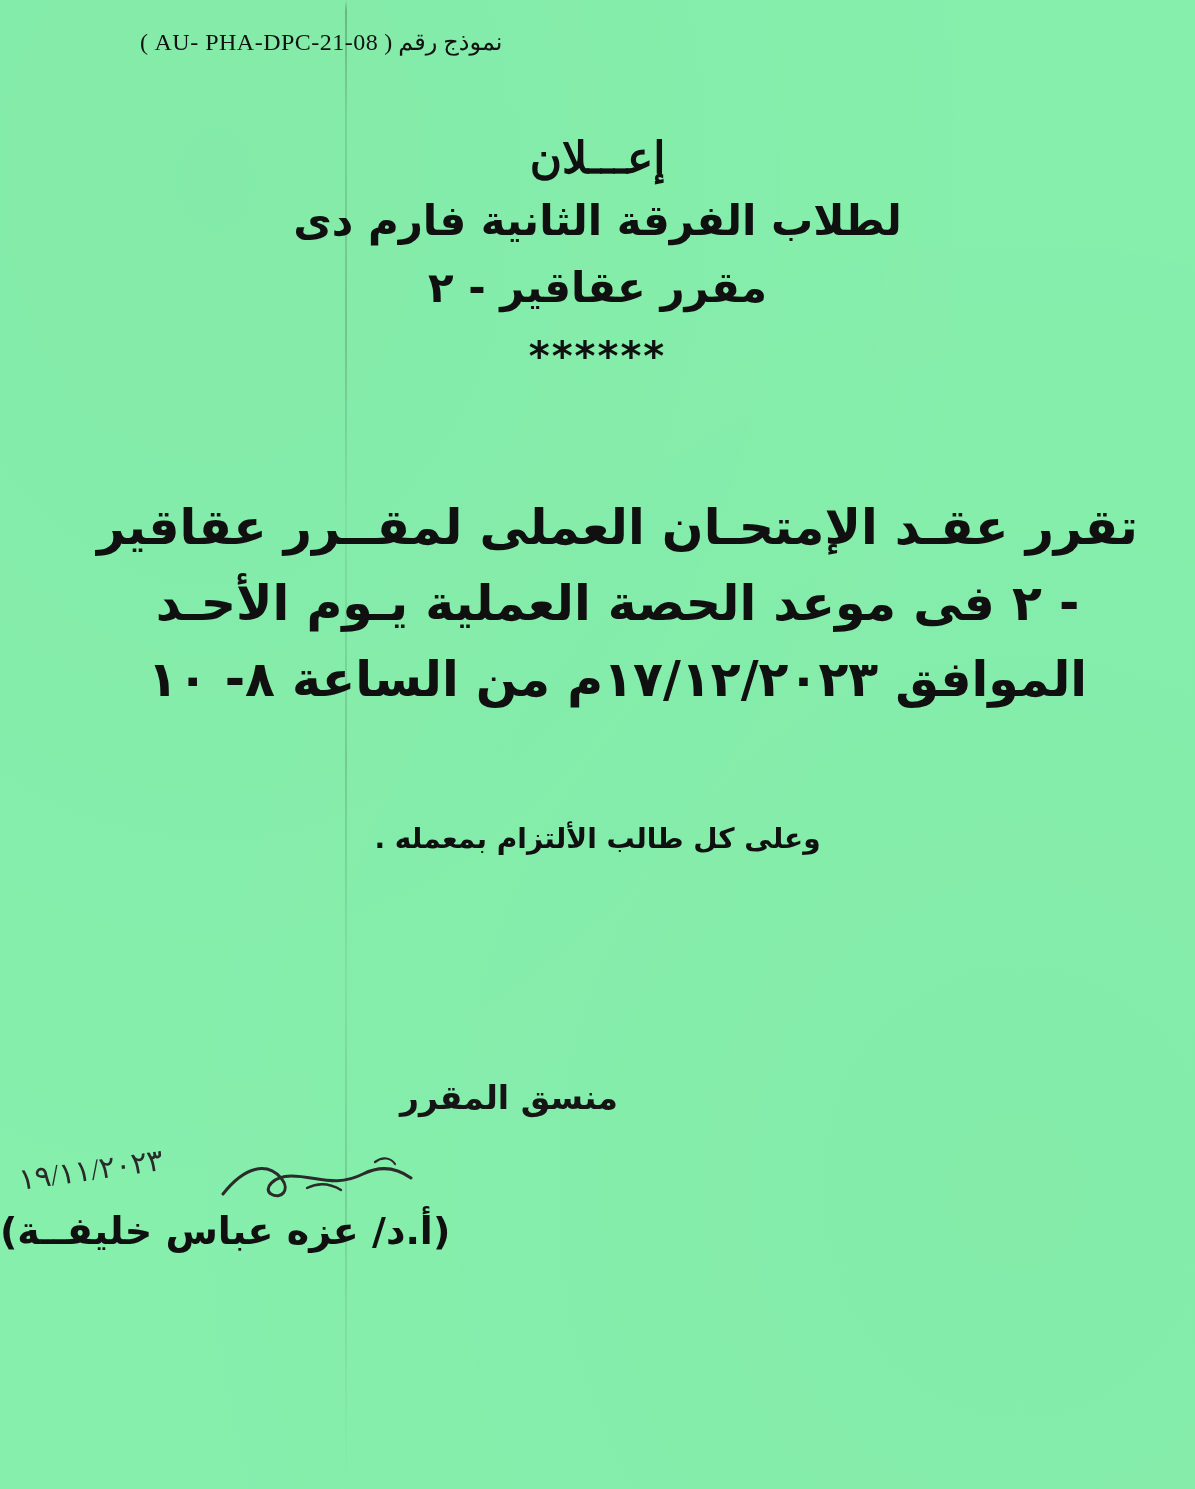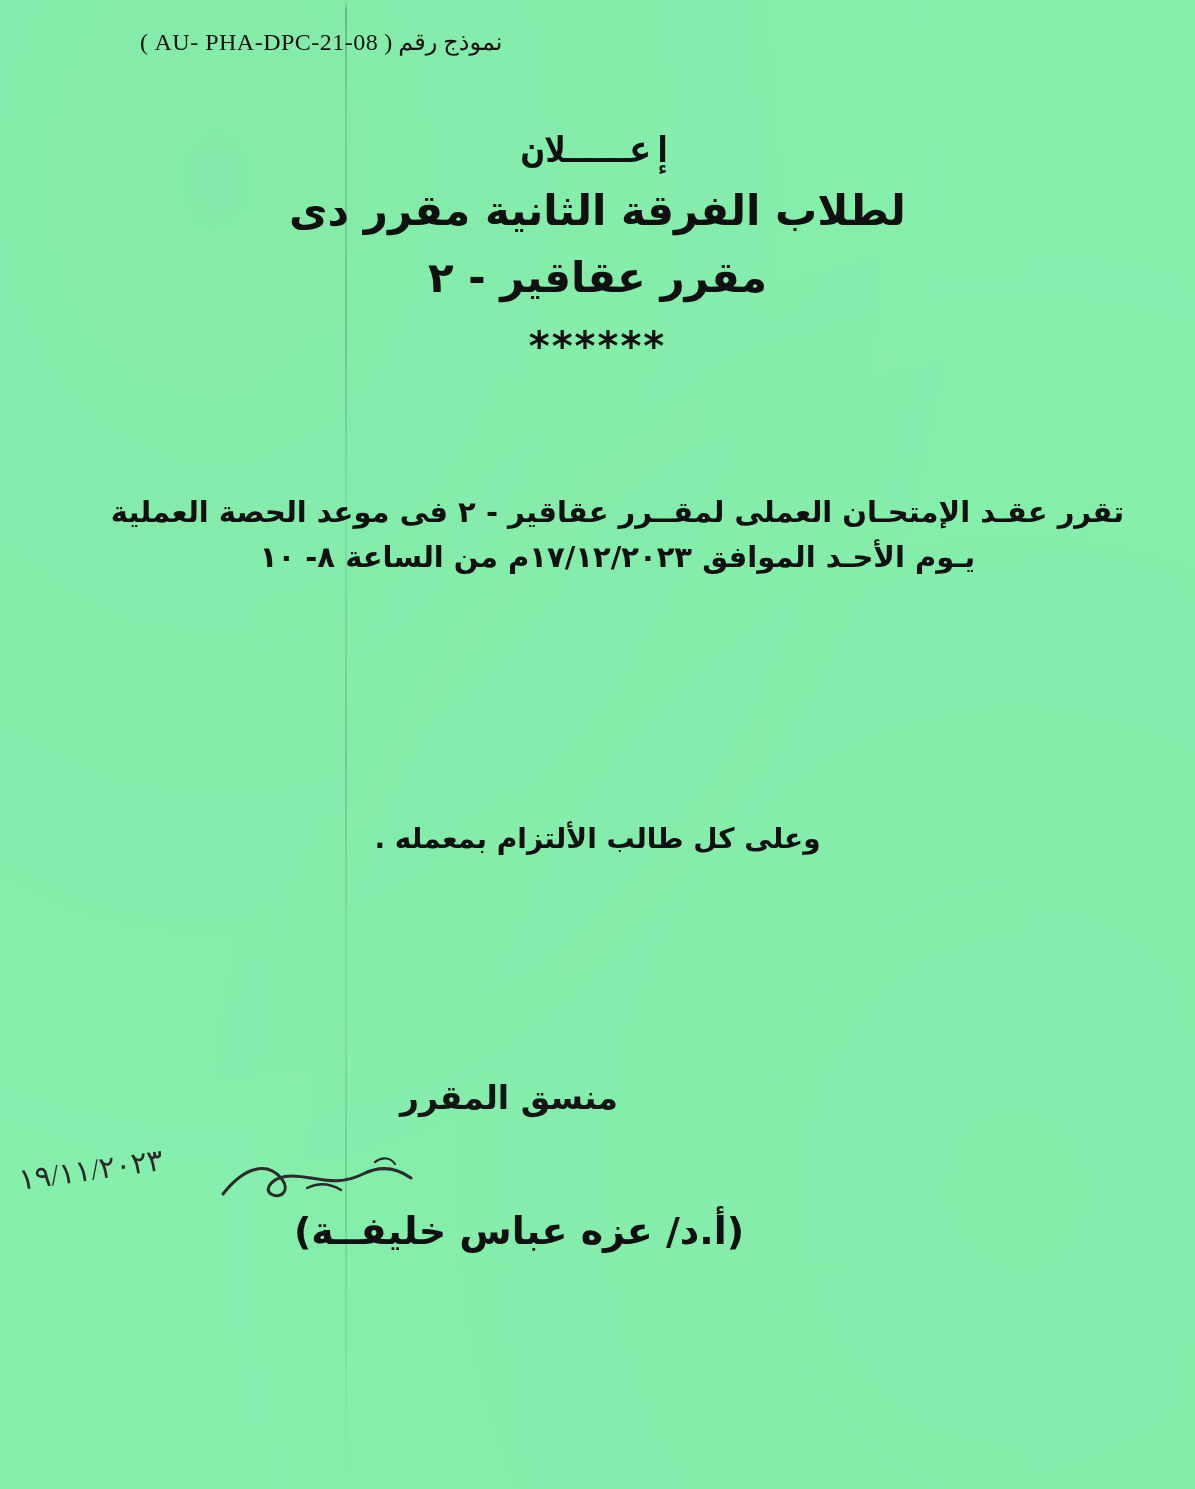--- a/index.html
+++ b/index.html
@@ -64,22 +64,22 @@
   }
 
   .heading-block {
     position: absolute;
     top: 130px;
     left: 0;
     right: 0;
     text-align: center;
   }
   .heading-line-1 {
-    font-family: Liberation Mono, monospace;
-    font-size: 36px;
+    font-family: Liberation Sans, sans-serif;
+    font-size: 44px;
     font-weight: bold;
     letter-spacing: 4px;
     color: #101010;
     line-height: 1.25;
   }
   .heading-line-2 {
     font-family: "DejaVu Sans", sans-serif;
     font-size: 42px;
     font-weight: bold;
     color: #101010;
@@ -107,21 +107,21 @@
   .body-block {
     position: absolute;
     top: 490px;
     right: 55px;
     left: 95px;
     text-align: center;
     direction: rtl;
   }
   .body-para {
     font-family: "DejaVu Sans", sans-serif;
-    font-size: 29px;
+    font-size: 49px;
     font-weight: bold;
     line-height: 1.55;
     color: #101010;
   }
 
   .note-block {
     position: absolute;
     top: 818px;
     right: 0;
     left: 0;
@@ -149,21 +149,21 @@
     font-weight: bold;
     color: #151515;
     text-align: center;
     margin-right: 160px;
   }
   .coordinator-name {
     font-family: "DejaVu Sans", sans-serif;
     font-size: 38px;
     font-weight: bold;
     color: #101010;
-    text-align: center;
+    text-align: left;
     margin-top: 92px;
     margin-right: 140px;
     letter-spacing: 1px;
   }
 
   
   .ink-signature {
     position: absolute;
     top: 1148px;
     left: 215px;
@@ -187,21 +187,21 @@
 <body>
 
 <div class="page">
   <div class="scan-noise"></div>
   <div class="fold-line"></div>
 
   <div class="form-code">نموذج رقم ( AU- PHA-DPC-21-08 )</div>
 
   <div class="heading-block">
     <div class="heading-line-1">إعـــلان</div>
-    <div class="heading-line-2">لطلاب الفرقة الثانية مقرر دى</div>
+    <div class="heading-line-2">لطلاب الفرقة الثانية فارم دى</div>
     <div class="heading-line-3">مقرر  عقاقير - ٢</div>
     <div class="stars">******</div>
   </div>
 
   <div class="body-block">
     <div class="body-para">تقرر عقـد الإمتحـان العملى لمقــرر عقاقير - ٢ فى موعد الحصة العملية يـوم الأحـد الموافق ١٧/١٢/٢٠٢٣م من الساعة ٨- ١٠</div>
   </div>
 
   <div class="note-block">
     <div class="note-text">وعلى كل طالب الألتزام بمعمله .</div>

